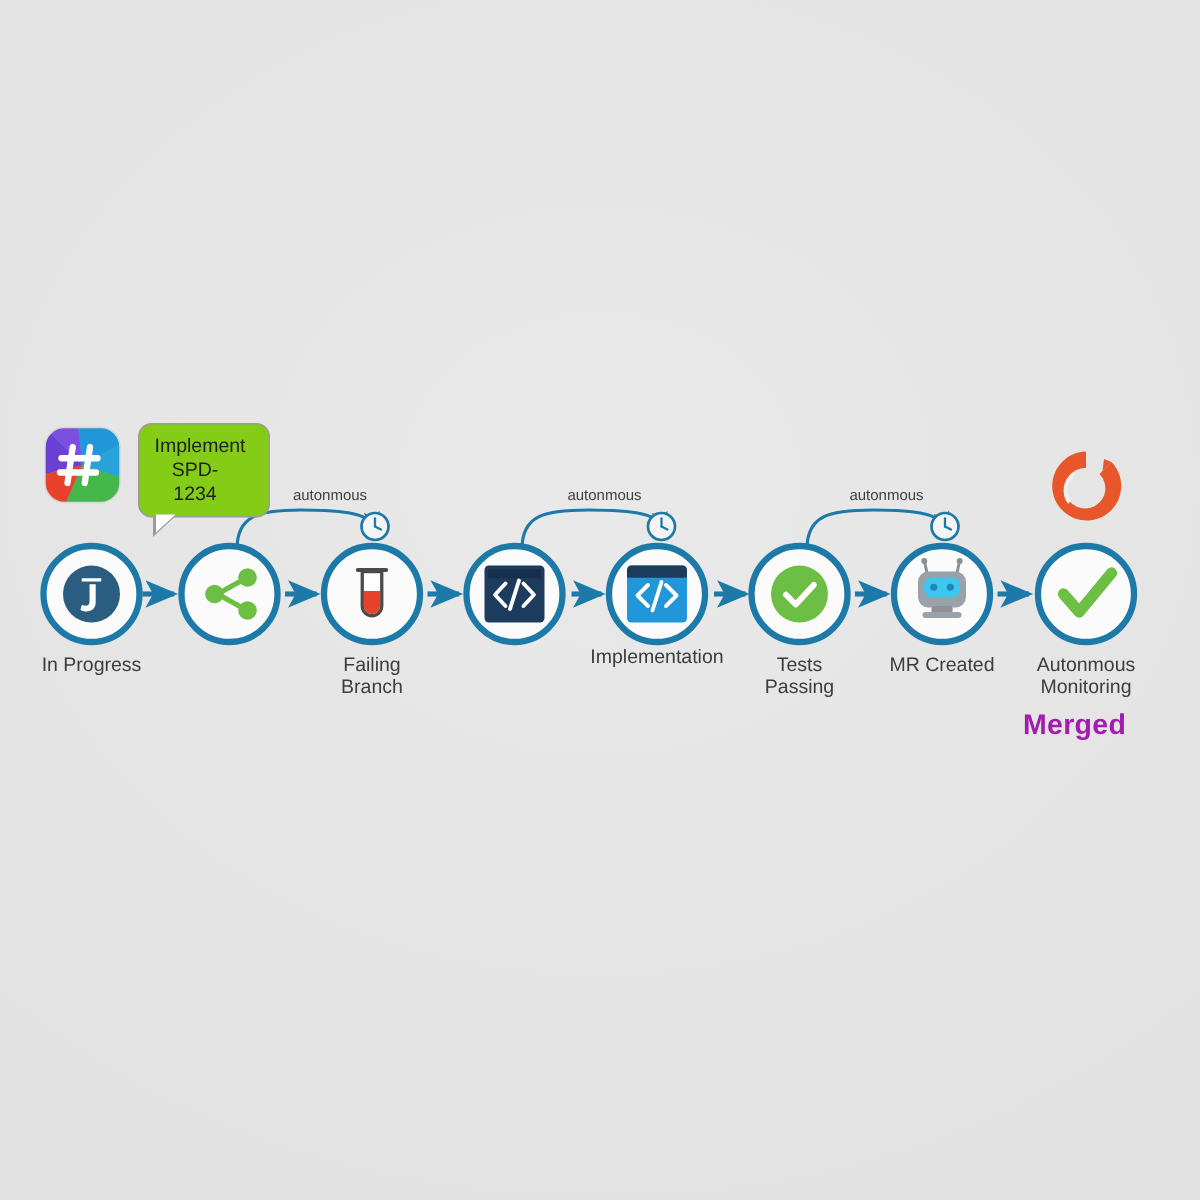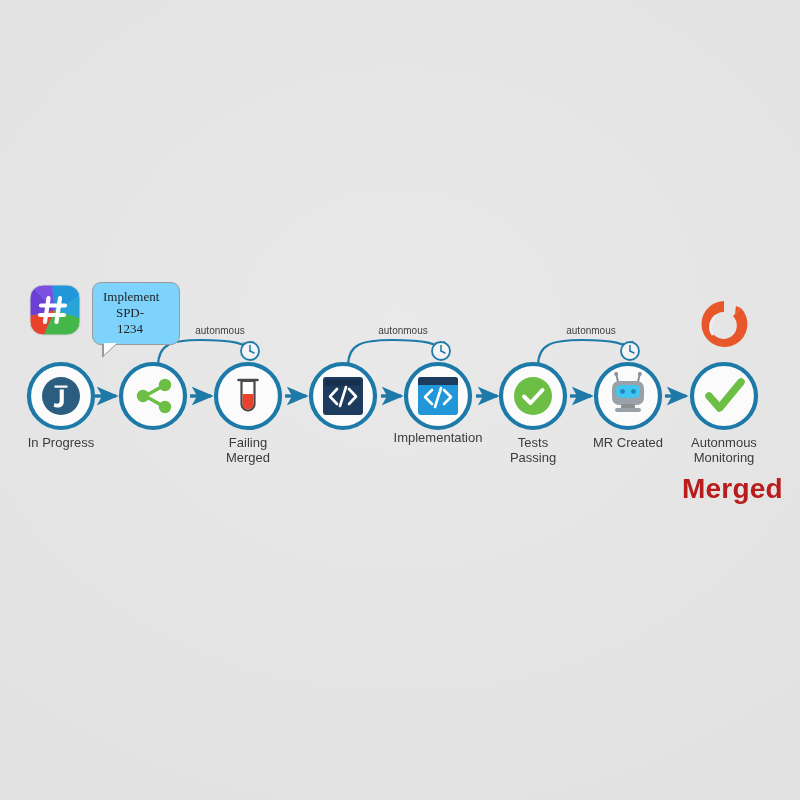--- a/index.html
+++ b/index.html
@@ -55,31 +55,30 @@
   .arc-label {
     position: absolute;
     text-align: center;
     font-size: 10px;
     color: #3f3f3f;
     font-family: "Liberation Sans", sans-serif;
   }
 
   .bubble {
     position: absolute;
-    background: #7dd3fc;
+    background: #84cc16;
     border: 1.6px solid #9a9a9a;
     border-radius: 9px;
     padding: 6px 22px 7px 10px;
     font-size: 13px;
     line-height: 16px;
     color: #1f1f1f;
     text-align: center;
     white-space: pre-line;
     box-sizing: border-box;
-    font-family: Liberation Serif, serif;
   }
   .bubble::after {
     content: "";
     position: absolute;
     left: 11px;
     bottom: -11px;
     width: 0; height: 0;
     border-left: 0 solid transparent;
     border-right: 13px solid transparent;
     border-top: 12px solid #fdfdfd;
@@ -90,23 +89,23 @@
     position: absolute;
     left: 9px;
     bottom: -14px;
     width: 0; height: 0;
     border-right: 15px solid transparent;
     border-top: 14px solid #9a9a9a;
   }
 
   .merged-text {
     position: absolute;
-    font-size: 28px;
+    font-size: 19px;
     font-weight: bold;
-    color: #b91c1c;
+    color: #a21caf;
     font-family: "Liberation Sans", sans-serif;
     letter-spacing: 0.2px;
   }
 </style>
 </head>
 <body>
 
 <div id="canvas"></div>
 
 <svg id="stage" viewBox="0 0 800 800">
@@ -275,21 +274,21 @@
 
   <div class="bubble" style="left:92px; top:282px; width:88px;">Implement
 SPD-1234</div>
 
   <div class="arc-label" style="left:178px; top:325px; width:84px;">autonmous</div>
   <div class="arc-label" style="left:361px; top:325px; width:84px;">autonmous</div>
   <div class="arc-label" style="left:549px; top:325px; width:84px;">autonmous</div>
 
   <div class="node-label" style="left:11px;  top:435px; width:100px;">In Progress</div>
   <div class="node-label" style="left:198px; top:435px; width:100px;">Failing
-Merged</div>
+Branch</div>
   <div class="node-label" style="left:383px; top:430px; width:110px;">Implementation</div>
   <div class="node-label" style="left:483px; top:435px; width:100px;">Tests
 Passing</div>
   <div class="node-label" style="left:578px; top:435px; width:100px;text-align:center;">MR Created</div>
   <div class="node-label" style="left:672px; top:435px; width:104px;">Autonmous
 Monitoring</div>
 
   <div class="merged-text" style="left:682px; top:473px;">Merged</div>
 </div>
 

